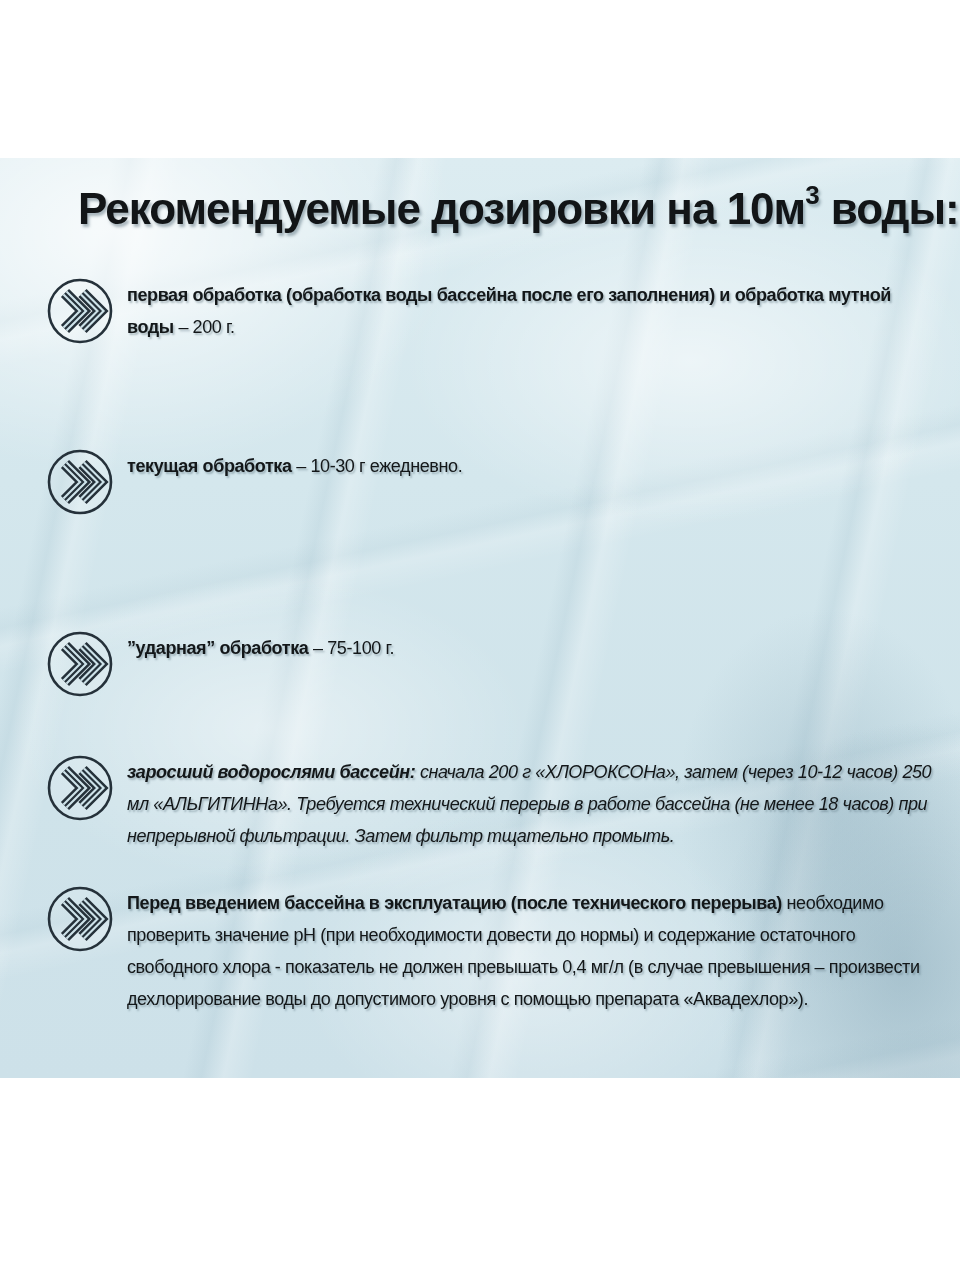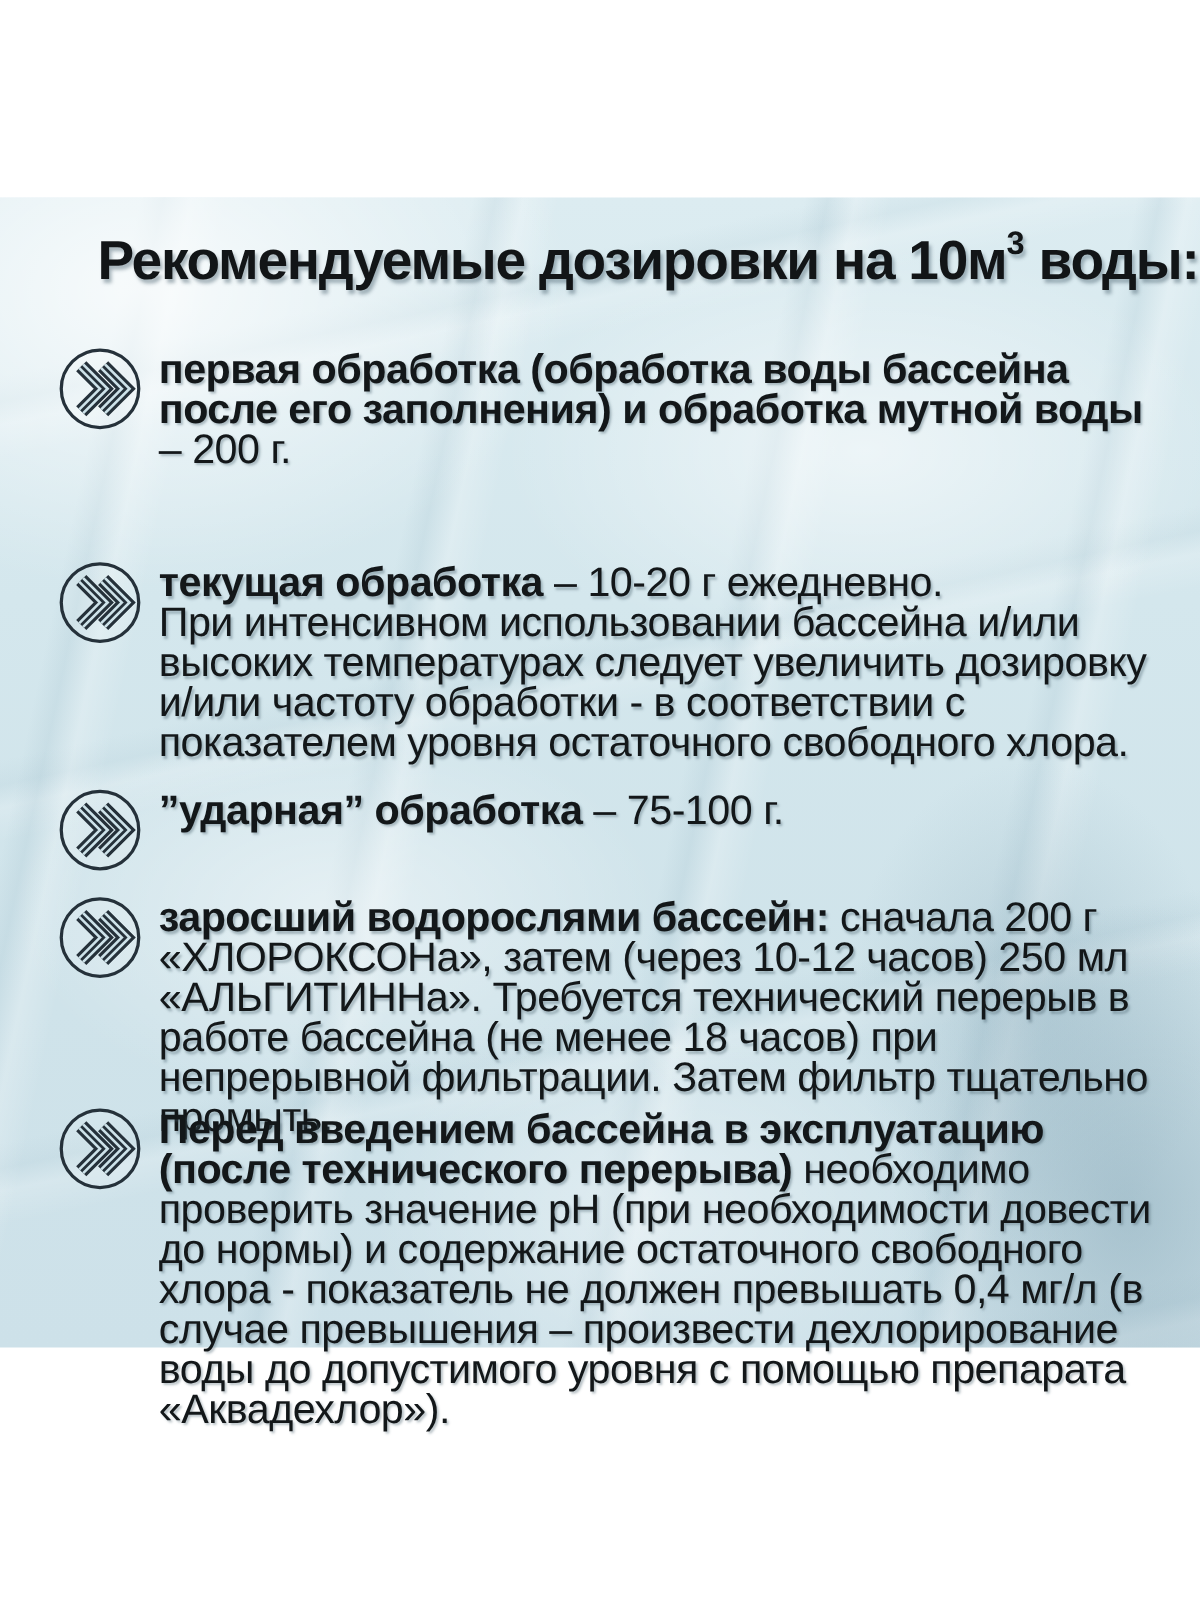--- a/index.html
+++ b/index.html
@@ -48,29 +48,29 @@
 
   
   .bullets { position: absolute; left: 0; top: 0; width: 960px; height: 964px; }
   .bullet-row {
     position: absolute; left: 46px; width: 888px;
     display: flex; align-items: flex-start;
   }
   .bullet-row:nth-child(1) { top: 119px; }
   .bullet-row:nth-child(2) { top: 290px; }
   .bullet-row:nth-child(3) { top: 472px; }
-  .bullet-row:nth-child(4) { top: 558px; }
+  .bullet-row:nth-child(4) { top: 596px; font-style: italic; }
   .bullet-row:nth-child(5) { top: 727px; }
 
   .chev-icon { flex: 0 0 68px; width: 68px; height: 68px; display: block; }
   .chev-icon svg { display: block; }
 
   .bullet-text {
     margin-left: 13px; width: 805px;
-    font-size: 33px; line-height: 32px; letter-spacing: -0.4px;
+    font-size: 18px; line-height: 32px; letter-spacing: -0.4px;
     color: #131719;
     text-shadow: 1.5px 2px 2px rgba(70, 95, 108, 0.40);
     padding-top: 2px;
   }
   .bullet-text p { margin: 0; }
   .bullet-text .b { font-weight: bold; }
 </style>
 </head>
 <body>
 
@@ -106,22 +106,21 @@
           <path d="M19 16 L37 34 L19 52" stroke="#25313a" stroke-width="11.5"></path>
           <path d="M19 16 L37 34 L19 52" stroke="#cde2e9" stroke-width="6.5"></path>
           <path d="M19 16 L37 34 L19 52" stroke="#25313a" stroke-width="2.2"></path>
           <path d="M36.5 16 L54.5 34 L36.5 52" stroke="#25313a" stroke-width="11.5"></path>
           <path d="M36.5 16 L54.5 34 L36.5 52" stroke="#cde2e9" stroke-width="6.5"></path>
           <path d="M36.5 16 L54.5 34 L36.5 52" stroke="#25313a" stroke-width="2.2"></path>
         </g>
       </svg>
     </span>
     <div class="bullet-text">
-            <p><span class="b">текущая обработка</span><span> – 10-20 г ежедневно.</span></p>
-            <p><span>При интенсивном использовании бассейна и/или высоких температурах следует увеличить дозировку и/или частоту обработки - в соответствии с показателем уровня остаточного свободного хлора.</span></p>
+            <p><span class="b">текущая обработка</span><span> – 10-30 г ежедневно.</span></p>
           </div>
   </div>
         <div class="bullet-row">
     <span class="chev-icon">
       <svg width="68" height="68" viewBox="0 0 68 68" aria-hidden="true">
         <circle cx="34" cy="34" r="31" fill="rgba(255,255,255,0.10)" stroke="#25313a" stroke-width="2.6"></circle>
         <g fill="none" stroke-linejoin="miter">
           <path d="M19 16 L37 34 L19 52" stroke="#25313a" stroke-width="11.5"></path>
           <path d="M19 16 L37 34 L19 52" stroke="#cde2e9" stroke-width="6.5"></path>
           <path d="M19 16 L37 34 L19 52" stroke="#25313a" stroke-width="2.2"></path>

